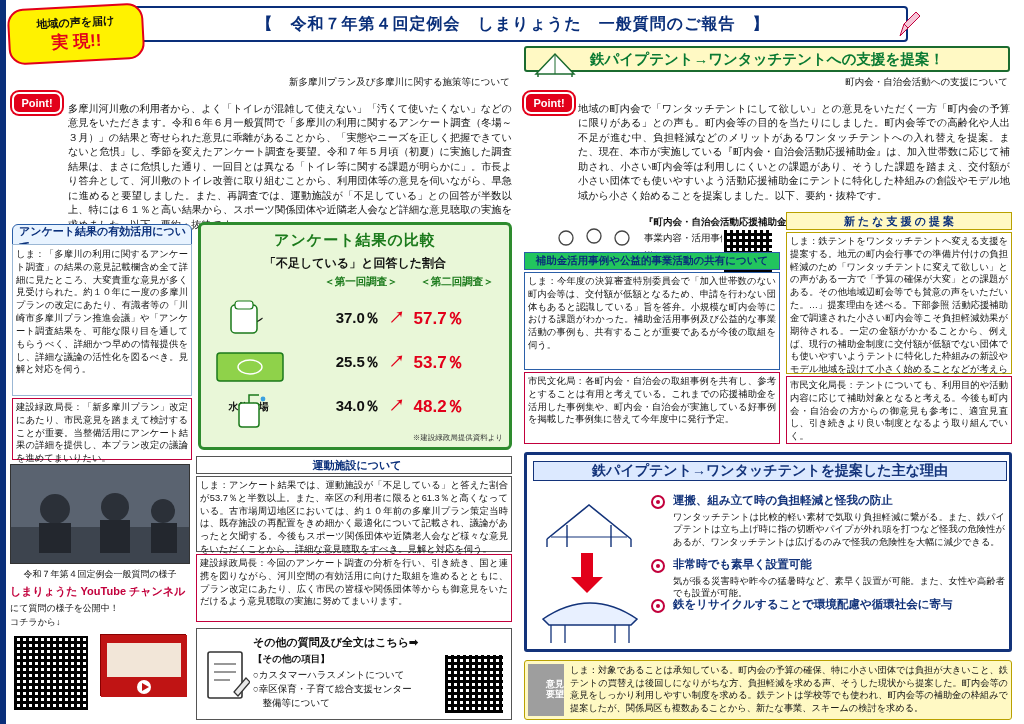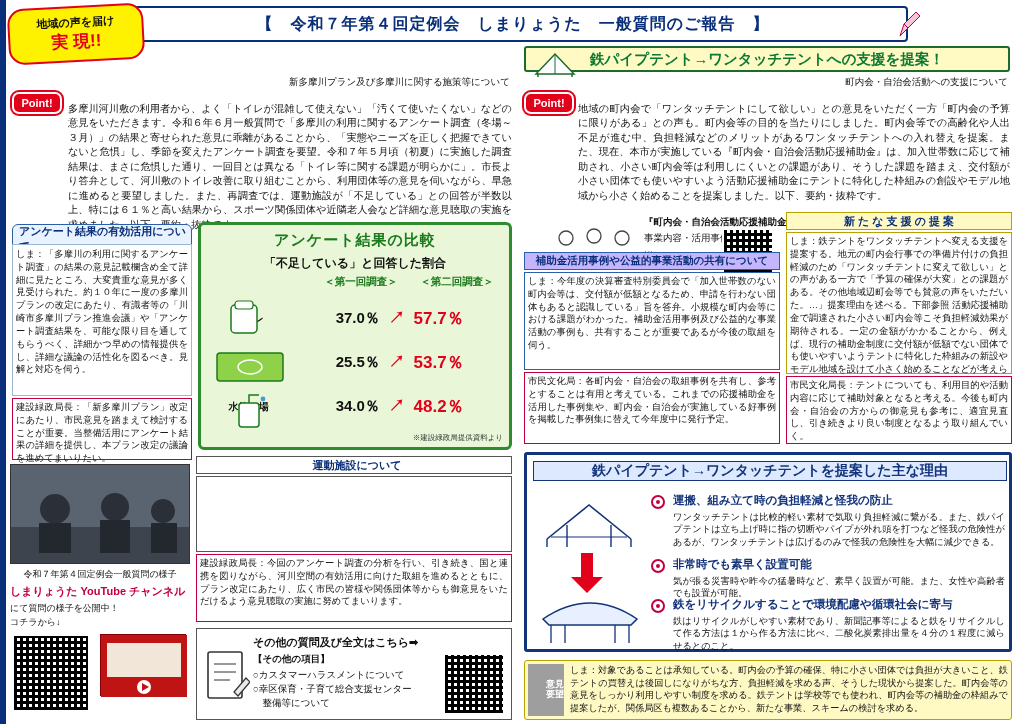--- a/index.html
+++ b/index.html
@@ -108,21 +108,21 @@
   .cmp-label{ width:96px; text-align:center; font-size:10px; color:#111;}
   .cmp-v1{ width:84px; text-align:right; font-size:15px; color:#111;}
   .cmp-arrow{ width:34px; text-align:center; color:#e2001a; font-size:16px;}
   .cmp-v2{ width:96px; text-align:left; font-size:17px; color:#e2001a;}
   .green-note{
     position:absolute; right:6px; bottom:4px; font-size:7.5px; color:#333;
   }
 
   
   .blue-head{
-    position:absolute; background:#c4b5fd; border:1.5px solid #2b5fa8;
+    position:absolute; background:#22c55e; border:1.5px solid #2b5fa8;
     font-size:10.5px; font-weight:bold; color:#0a2f7a;
     display:flex; align-items:center; justify-content:center; text-align:center;
   }
   .yellow-band{
     position:absolute; background:#fff9c4; border:1.5px solid #b9a100;
     font-size:11px; font-weight:bold; color:#0a2f7a;
     display:flex; align-items:center; justify-content:center;
   }
 
   
@@ -276,20 +276,21 @@
       <rect x="28" y="14" width="20" height="24" rx="3" fill="#ffffff" stroke="#1b7a1b" stroke-width="1.5"></rect>
       <path d="M38 14 L38 6 L48 6" fill="none" stroke="#1b7a1b" stroke-width="1.5"></path>
       <circle cx="52" cy="10" r="2.4" fill="#3aa0e0"></circle>
     </svg>
 
     <div class="green-note">※建設緑政局提供資料より</div>
   </div>
 
   <div class="box-head" style="left:196px; top:456px; width:316px; height:18px; justify-content:center; background:#ffffff; border-color:#555;">運動施設について</div>
   <div class="white-box" style="left:196px; top:476px; width:316px; height:76px; border-color:#555;"></div>
+  <div class="talk-block" style="left:200px; top:479px; width:308px;">しま：アンケート結果では、運動施設が「不足している」と答えた割合が53.7％と半数以上。また、幸区の利用者に限ると61.3％と高くなっている。古市場周辺地区においては、約１０年前の多摩川プラン策定当時は、既存施設の再配置をきめ細かく最適化について記載され、議論があったと欠聞する。今後もスポーツ関係団体や近隣老人会など様々な意見をいただくことから、詳細な意見聴取をすべき。見解と対応を伺う。</div>
 
   <div class="white-box" style="left:196px; top:554px; width:316px; height:68px; border-color:#c2003c;"></div>
   <div class="talk-block" style="left:200px; top:557px; width:308px;">建設緑政局長：今回のアンケート調査の分析を行い、引き続き、国と連携を図りながら、河川空間の有効活用に向けた取組を進めるとともに、プラン改定にあたり、広く市民の皆様や関係団体等からも御意見をいただけるよう意見聴取の実施に努めてまいります。</div>
 
   <div class="photo" style="left:10px; top:464px; width:180px; height:100px;">
     <svg viewBox="0 0 180 100" width="180" height="100">
       <rect width="180" height="100" fill="#5a6370"></rect>
       <rect x="0" y="62" width="180" height="38" fill="#3d444e"></rect>
       <circle cx="44" cy="44" r="15" fill="#2b3038"></circle>
       <rect x="28" y="58" width="32" height="30" fill="#23272e"></rect>
@@ -366,21 +367,20 @@
     <div class="bullseye" style="left:124px; top:40px;"></div>
     <div class="reason" style="left:146px; top:38px; width:330px;">運搬、組み立て時の負担軽減と怪我の防止</div>
     <div class="reason-body" style="left:146px; top:56px; width:332px;">ワンタッチテントは比較的軽い素材で気取り負担軽減に繋がる。また、鉄パイプテントは立ち上げ時に指の切断やパイプが外れ頭を打つなど怪我の危険性があるが、ワンタッチテントは広げるのみで怪我の危険性を大幅に減少できる。</div>
 
     <div class="bullseye" style="left:124px; top:104px;"></div>
     <div class="reason" style="left:146px; top:102px; width:330px;">非常時でも素早く設置可能</div>
     <div class="reason-body" style="left:146px; top:120px; width:332px;">気が張る災害時や昨今の猛暑時など、素早く設置が可能。また、女性や高齢者でも設置が可能。</div>
 
     <div class="bullseye" style="left:124px; top:144px;"></div>
     <div class="reason" style="left:146px; top:142px; width:330px;">鉄をリサイクルすることで環境配慮や循環社会に寄与</div>
-    <div class="reason-body" style="left:146px; top:160px; width:332px;">鉄はリサイクルがしやすい素材であり、新聞記事等によると鉄をリサイクルして作る方法は１から作る方法に比べ、二酸化炭素排出量を４分の１程度に減らせるとのこと。</div>
 
     <svg class="svgwrap" style="left:10px; top:36px; width:104px; height:58px;" viewBox="0 0 104 58">
       <path d="M10 48 L52 14 L94 48" fill="none" stroke="#13337a" stroke-width="1.6"></path>
       <path d="M10 48 L10 56 M94 48 L94 56 M30 34 L30 56 M74 34 L74 56" stroke="#13337a" stroke-width="1.4"></path>
       <path d="M14 46 L90 46" stroke="#13337a" stroke-width="1.2"></path>
     </svg>
     <svg class="svgwrap" style="left:40px; top:96px; width:40px; height:44px;" viewBox="0 0 40 44">
       <polygon points="14,2 26,2 26,26 36,26 20,42 4,26 14,26" fill="#e2001a"></polygon>
     </svg>
     <svg class="svgwrap" style="left:8px; top:136px; width:110px; height:56px;" viewBox="0 0 110 56">

